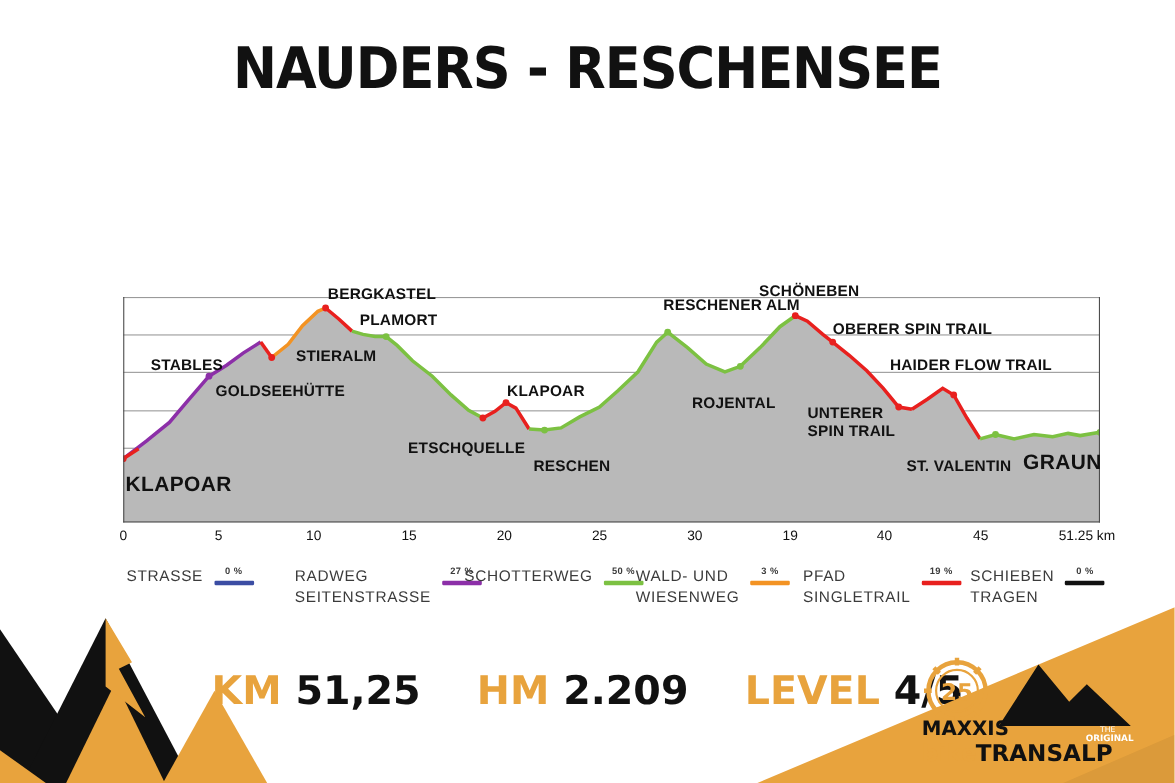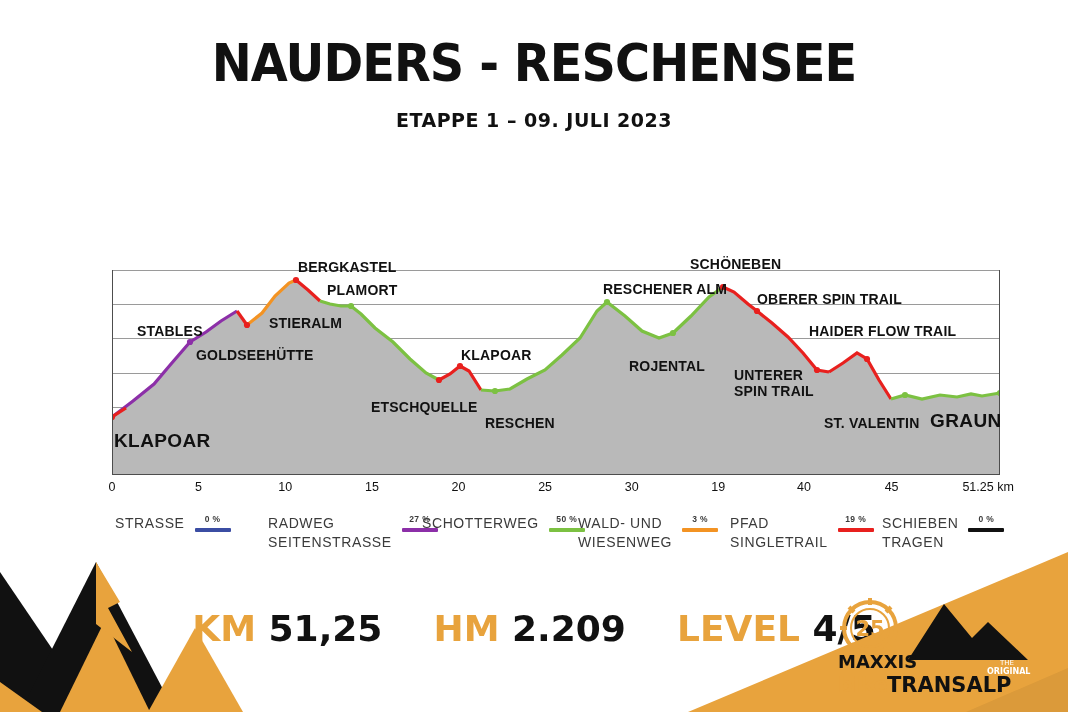--- a/index.html
+++ b/index.html
@@ -180,21 +180,20 @@
     bottom: 14px;
     width: 230px;
     height: 110px;
   }
 </style>
 </head>
 <body>
 
 <div id="header">
   <div id="title">NAUDERS - RESCHENSEE</div>
-  <div id="subtitle">ETAPPE 1 – 09. JULI 2023</div>
 </div>
 
 <div id="chart-wrap">
   <div id="plot">
 
     <div class="gridline" style="top:0px;"></div>
     <div class="gridline" style="top:34.2px;"></div>
     <div class="gridline" style="top:68.3px;"></div>
     <div class="gridline" style="top:102.5px;"></div>
     <div class="gridline" style="top:136.7px;"></div>
@@ -279,21 +278,21 @@
 
     <div class="poi big" style="left:2px;  top:160px;">KLAPOAR</div>
     <div class="poi" style="left:25px; top:54px;">STABLES</div>
     <div class="poi" style="left:84px; top:78px;">GOLDSEEHÜTTE</div>
     <div class="poi" style="left:186px;top:-10px;" class2="">BERGKASTEL</div>
     <div class="poi" style="left:157px;top:46px;">STIERALM</div>
     <div class="poi" style="left:215px;top:13px;">PLAMORT</div>
     <div class="poi" style="left:259px;top:130px;">ETSCHQUELLE</div>
     <div class="poi" style="left:349px;top:78px;">KLAPOAR</div>
     <div class="poi" style="left:373px;top:146px;">RESCHEN</div>
-    <div class="poi" style="left:459px;top:12px;padding-left:32px;">RESCHENER ALM</div>
+    <div class="poi" style="left:459px;top:0;padding-left:32px;">RESCHENER ALM</div>
     <div class="poi" style="left:578px;top:-13px;">SCHÖNEBEN</div>
     <div class="poi" style="left:517px;top:89px;">ROJENTAL</div>
     <div class="poi" style="left:645px;top:22px;">OBERER SPIN TRAIL</div>
     <div class="poi" style="left:622px;top:98px;">
       <span>UNTERER</span>
     <div>SPIN TRAIL</div></div>
     <div class="poi" style="left:697px;top:54px;">HAIDER FLOW TRAIL</div>
     <div class="poi" style="left:712px;top:146px;">ST. VALENTIN</div>
     <div class="poi big" style="left:818px;top:140px;">GRAUN</div>
   </div>

